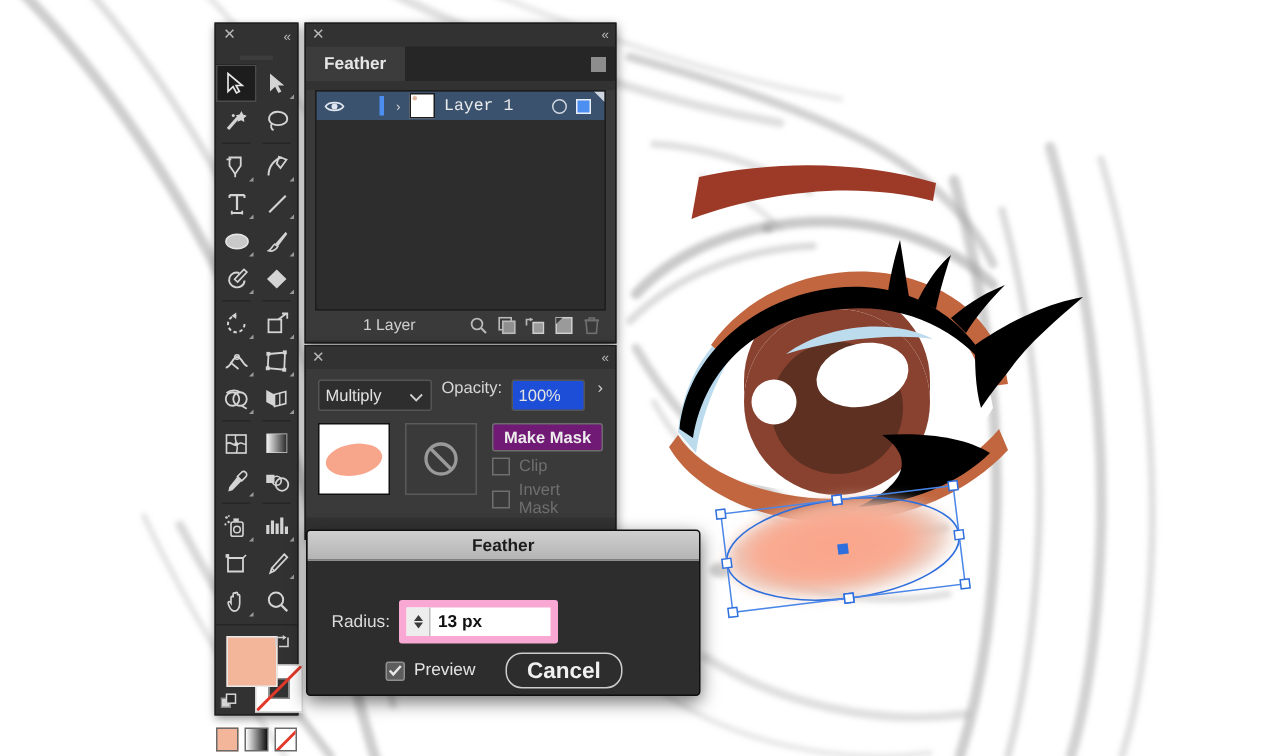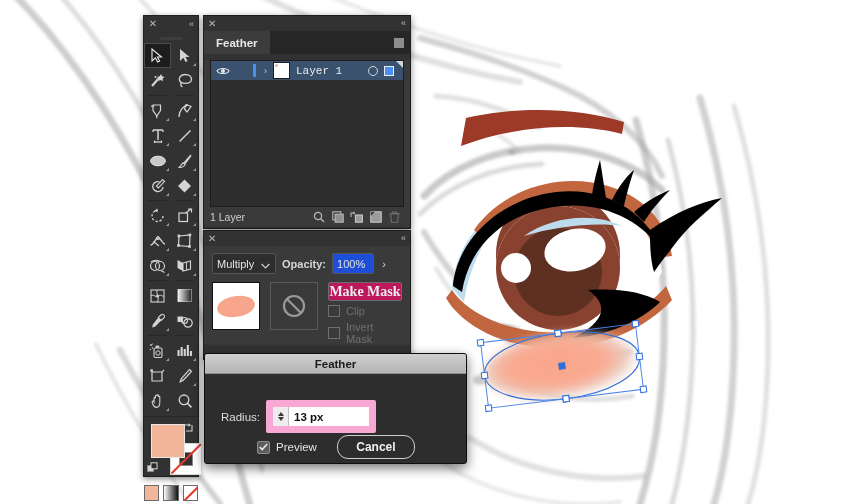--- a/index.html
+++ b/index.html
@@ -73,67 +73,67 @@
   .lr-lock{width:18px;}
   .lr-bar{width:3px;height:13px;background:#4d8ff0;margin-right:3px;}
   .lr-arrow{width:13px;color:#d6d6d6;font-size:9px;text-align:center;}
   .lr-thumb{width:15px;height:15px;background:#fff;border:1px solid #1d1d1d;margin:0 6px 0 1px;position:relative;}
   .lr-thumb:after{content:"";position:absolute;left:1px;top:1px;width:3px;height:3px;background:#e0b9a5;border-radius:50%;}
   .lr-name{flex:1;color:#eaeaea;font-size:11px;font-family:Liberation Mono, monospace;}
   .lr-circle{width:8px;height:8px;border:1.4px solid #cfd6de;border-radius:50%;margin-right:6px;}
   .lr-sq{width:8px;height:8px;background:#4d8ff0;border:1px solid #e8eef7;margin-right:9px;}
   .lr-corner{position:absolute;right:0;top:0;width:0;height:0;border-top:7px solid #cfd6de;border-left:7px solid transparent;}
   .layerfoot{display:flex;align-items:center;height:20px;padding:0 6px;}
-  .lf-label{color:#cfcfcf;font-size:10.5px;flex:1;}
+  .lf-label{color:#cfcfcf;font-size:10.5px;flex:1;text-align:center;}
   .lf-ico{width:19px;display:flex;align-items:center;justify-content:center;}
 
   
-  .trow1{display:flex;align-items:center;padding:7px 24px 0 8px;gap:6px;}
+  .trow1{display:flex;align-items:flex-start;padding:7px 8px 0 8px;gap:6px;}
   .blendsel{width:87px;height:19px;background:#2e2e2e;border:1px solid #555;border-radius:2px;
     color:#e3e3e3;font-size:11px;display:flex;align-items:center;padding:0 4px;position:relative;}
   .blendsel .chev{position:absolute;right:5px;top:5px;}
-  .oplabel{color:#d6d6d6;font-size:11px;font-weight:bold;}
+  .oplabel{color:#d6d6d6;font-size:11px;}
   .opval{width:52px;height:19px;background:#1d4ed8;border:1px solid #555;border-radius:2px;
     color:#e3e3e3;font-size:11px;display:flex;align-items:center;padding:0 4px;}
   .oparrow{color:#d6d6d6;font-size:11px;padding-left:2px;}
   .trow2{display:flex;align-items:flex-start;padding:8px 8px 0 8px;gap:10px;}
   .thumbA{width:46px;height:46px;background:#fff;border:1px solid #111;position:relative;overflow:hidden;}
   .thumbA .ell{position:absolute;left:4px;top:13px;width:38px;height:21px;background:#f7a68c;border-radius:50%;
     transform:rotate(-9deg);}
   .thumbB{width:46px;height:46px;background:#3a3a3a;border:1px solid #5a5a5a;display:flex;align-items:center;justify-content:center;}
   .maskcol{display:flex;flex-direction:column;gap:4px;flex:1;}
-  .maskbtn{height:17px;background:#be185d;border:1px solid #6d6d6d;border-radius:2px;color:#ededed;
-    font-size:14px;font-weight:bold;display:flex;align-items:center;justify-content:center;font-family:Liberation Serif, serif;}
+  .maskbtn{height:17px;background:#701a75;border:1px solid #6d6d6d;border-radius:2px;color:#ededed;
+    font-size:11px;font-weight:bold;display:flex;align-items:center;justify-content:center;}
   .chkrow{display:flex;align-items:center;gap:6px;color:#6f6f6f;font-size:11px;}
   .chkbox{width:10px;height:10px;border:1px solid #6f6f6f;background:#3a3a3a;}
 
   
   #featherDlg{position:absolute;left:204px;top:353px;width:261px;height:109px;
     background:#2d2d2d;border:1px solid #0f0f0f;border-radius:3px;
     box-shadow:0 4px 12px rgba(0,0,0,.55);overflow:hidden;}
   #featherDlg .dtitle{height:19px;background:linear-gradient(180deg,#cfcfcf,#b4b4b4);
     color:#1c1c1c;font-size:11.5px;font-weight:bold;display:flex;align-items:center;justify-content:center;
     border-bottom:1px solid #8e8e8e;}
   #featherDlg .dbody{padding:0;height:77px;position:relative;}
   .radrow{position:absolute;left:16px;top:26px;display:flex;align-items:center;gap:6px;}
   .radlbl{color:#dcdcdc;font-size:11.5px;}
-  .spinfield{display:flex;align-items:stretch;border:7px solid #f9a8d4;border-radius:2px;background:#fff;height:19px;}
+  .spinfield{display:flex;align-items:stretch;border:5px solid #f9a8d4;border-radius:2px;background:#fff;height:19px;}
   .spinner{width:15px;background:#ededed;border-right:1px solid #bfbfbf;display:flex;flex-direction:column;
     align-items:center;justify-content:center;gap:1px;}
   .spinner i{display:block;width:0;height:0;border-left:3px solid transparent;border-right:3px solid transparent;}
   .spinner i.up{border-bottom:4px solid #3a3a3a;}
   .spinner i.dn{border-top:4px solid #3a3a3a;}
   .spinval{width:70px;color:#111;font-size:11.5px;display:flex;align-items:center;padding:0 5px;font-weight:bold;}
   .btnrow{position:absolute;left:16px;top:61px;right:12px;display:flex;align-items:center;margin-left:36px;}
   .prevwrap{display:flex;align-items:center;gap:6px;}
   .prevbox{width:11px;height:11px;background:#5d5d5d;border:1px solid #8f8f8f;border-radius:2px;
     display:flex;align-items:center;justify-content:center;}
   .prevlbl{color:#e4e4e4;font-size:11.5px;}
   .dbtn{height:22px;min-width:76px;border:1.6px solid #cdcdcd;border-radius:11px;background:#2d2d2d;
-    color:#f0f0f0;font-size:12px;font-weight:bold;display:flex;align-items:center;justify-content:center;}
+    color:#f0f0f0;font-size:15px;font-weight:bold;display:flex;align-items:center;justify-content:center;}
   .dbtn.cancel{margin-left:20px;}
   .dbtn.ok{margin-left:8px;}
 
   
   .selgroup{position:absolute;left:0;top:0;width:850px;height:504px;pointer-events:none;}
 </style>
 </head>
 <body>
 <div id="root">
 

